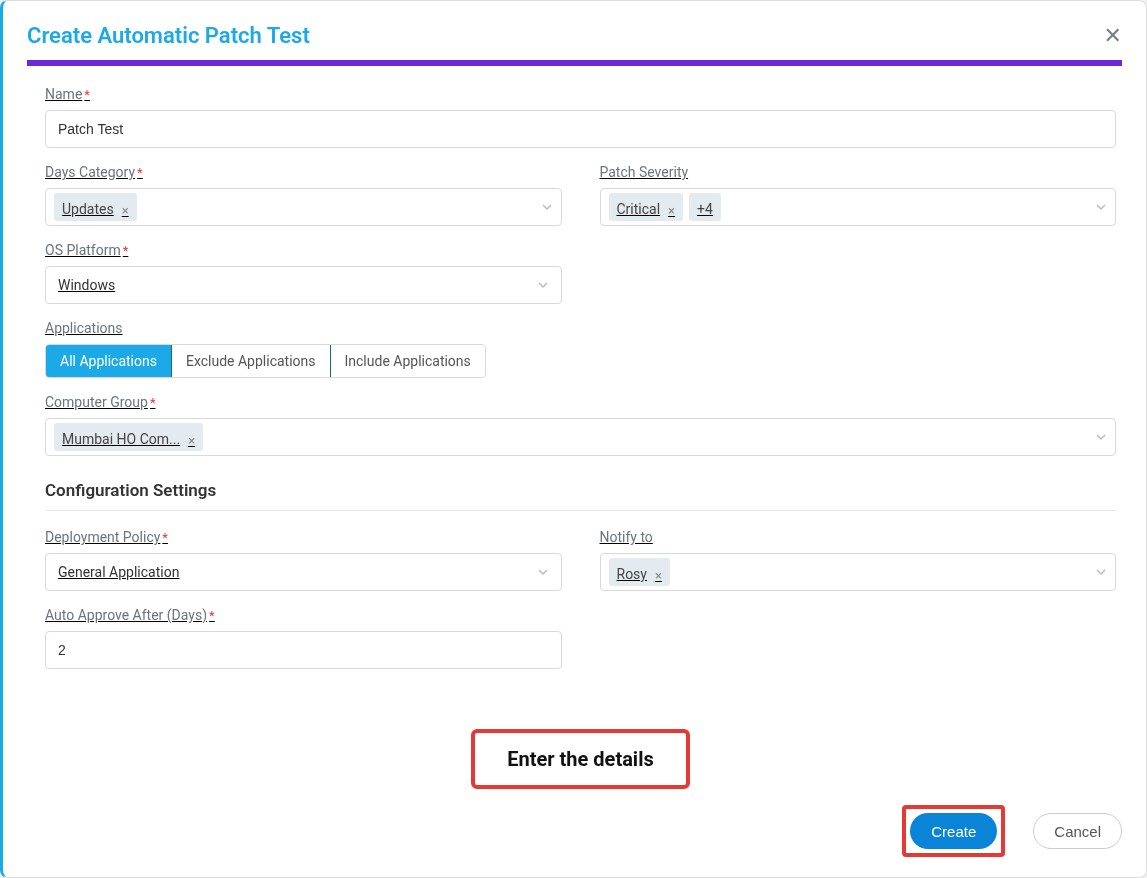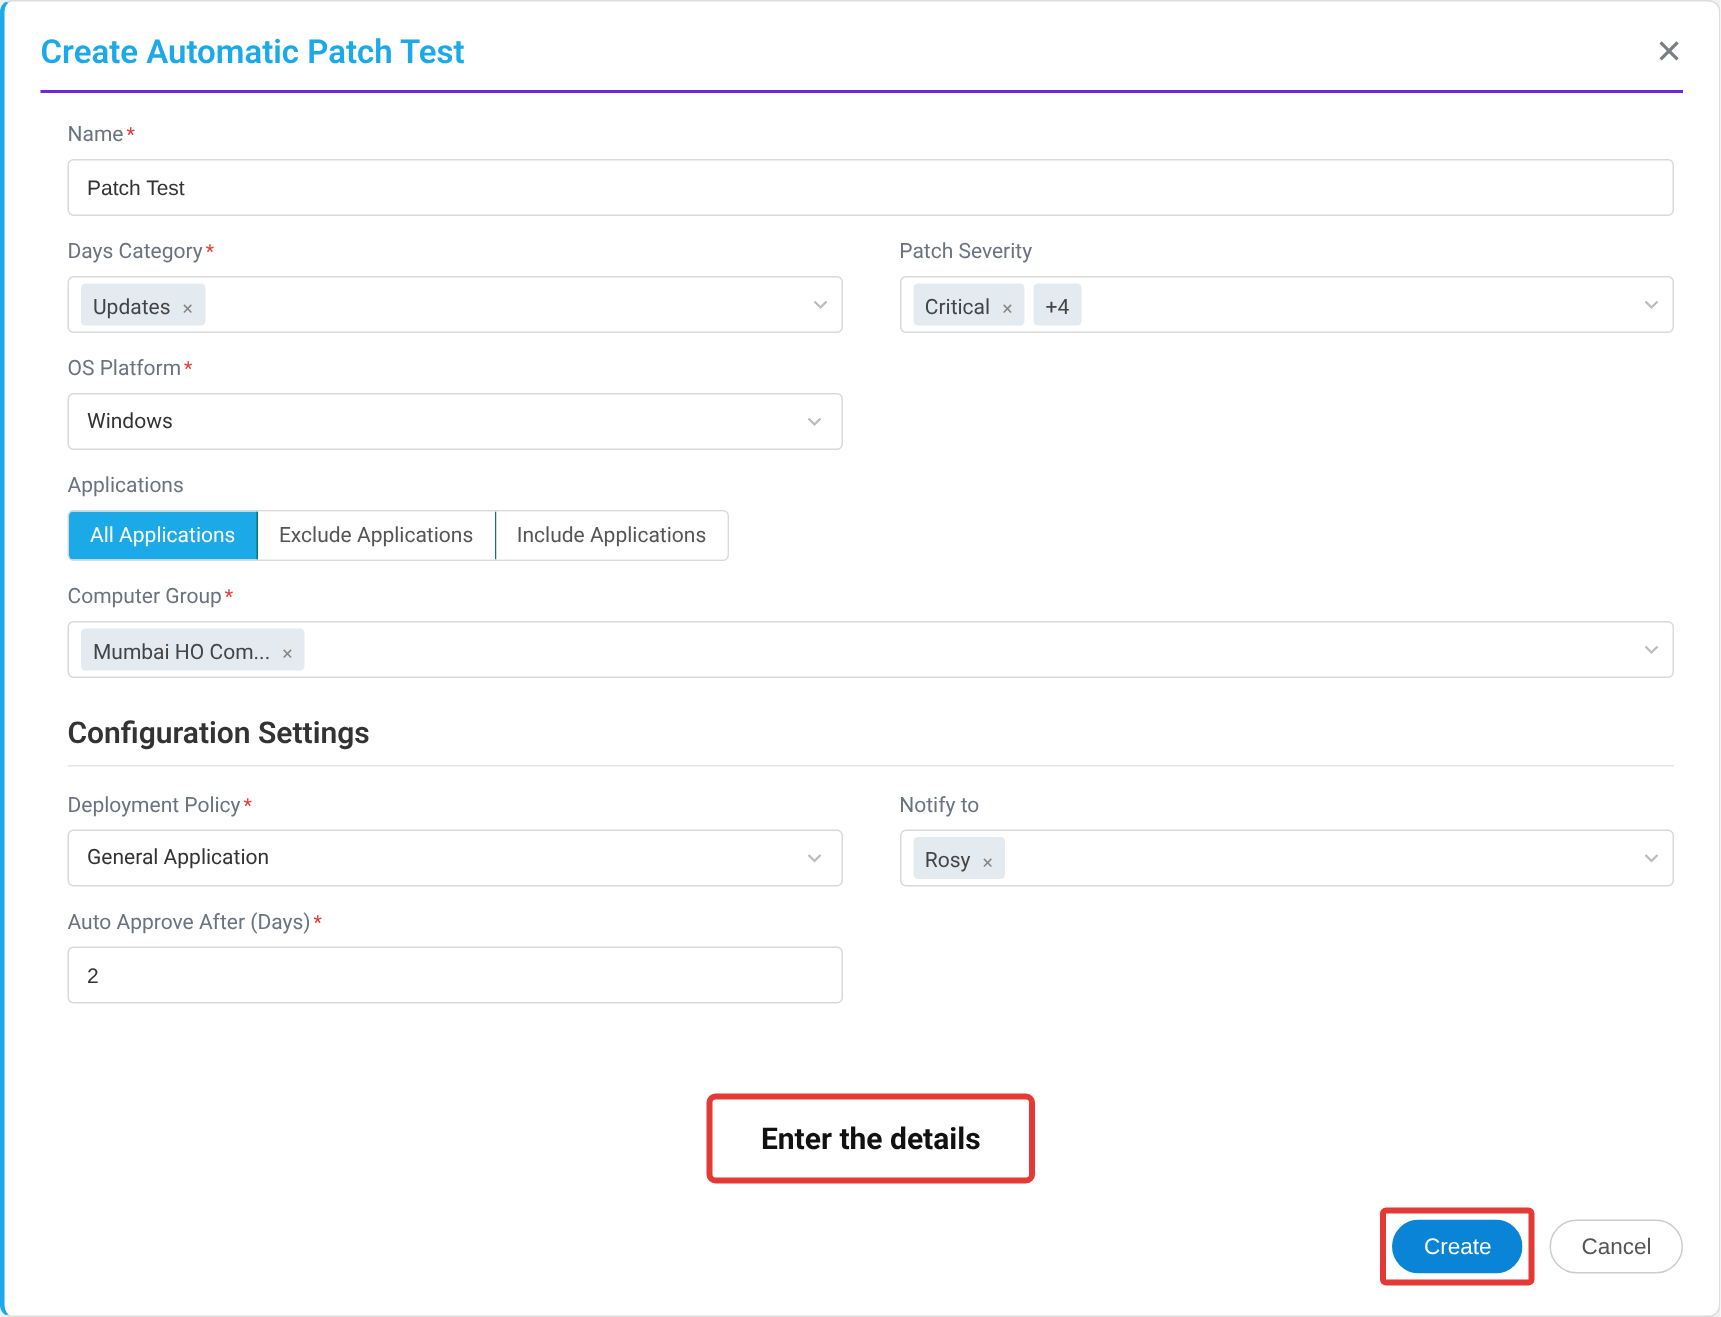--- a/index.html
+++ b/index.html
@@ -20,21 +20,21 @@
       position: relative;
       padding: 22px 24px 20px 24px;
       display: flex;
       flex-direction: column;
     }
     .modal-header {
       display: flex;
       justify-content: space-between;
       align-items: center;
       padding-bottom: 12px;
-      border-bottom: 2px solid #6d28d9;
+      border-bottom: 6px solid #6d28d9;
     }
     .modal-title {
       font-size: 22px;
       font-weight: 600;
       color: #1ba9e8;
     }
     .close-x {
       font-size: 22px;
       color: #7a7f85;
       cursor: pointer;
@@ -46,21 +46,21 @@
       padding-top: 20px;
       padding-left: 18px;
       padding-right: 6px;
       overflow: auto;
     }
     .form-row {
       display: flex;
       gap: 38px;
       margin-bottom: 16px;
     }
-    .form-col { flex: 1; min-width: 0; }
+    .form-col { flex: 1; min-width: 0; text-decoration: underline; }
     .form-col.half { flex: 0 0 calc(50% - 19px); }
     .label {
       font-size: 14px;
       color: #6b7280;
       margin-bottom: 8px;
       display: block;
     }
     .required { color: #e53935; margin-left: 2px; font-size: 13px; }
     .input, .select {
       width: 100%;
@@ -119,21 +119,21 @@
       padding: 8px 14px;
       font-size: 14px;
       color: #555;
       cursor: pointer;
       border-right: 1px solid #0f766e;
       background: #fff;
     }
     .tab:last-child { border-right: none; }
     .tab.active { background: #1ba9e8; color: #fff; }
     .section-title {
-      font-size: 20px;
+      font-size: 17px;
       font-weight: 600;
       color: #333;
       margin-top: 24px;
       margin-bottom: 10px;
     }
     .section-divider {
       border: none;
       border-top: 1px solid #e5e5e5;
       margin-bottom: 18px;
     }
@@ -146,21 +146,21 @@
       font-weight: 700;
       color: #111;
       margin-top: 44px;
     }
     .callout-wrap { text-align: center; }
     .footer {
       position: absolute;
       bottom: 20px;
       right: 24px;
       display: flex;
-      gap: 10px;
+      gap: 28px;
       align-items: center;
     }
     .btn {
       height: 36px;
       padding: 0 20px;
       border-radius: 18px;
       font-size: 15px;
       cursor: pointer;
       border: 1px solid transparent;
       display: inline-flex;

